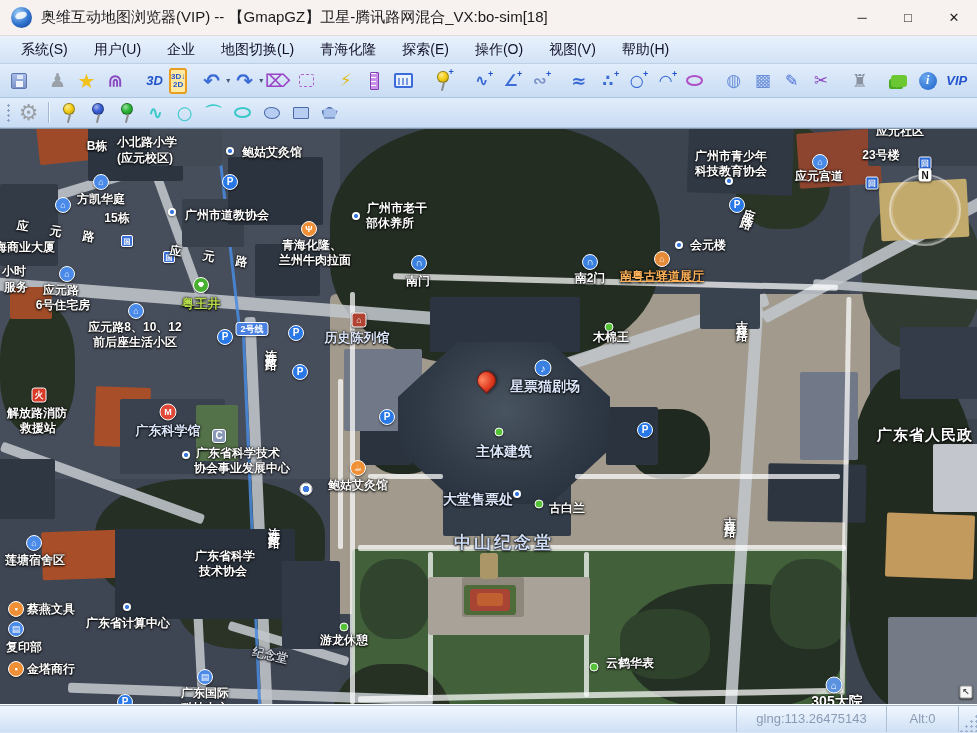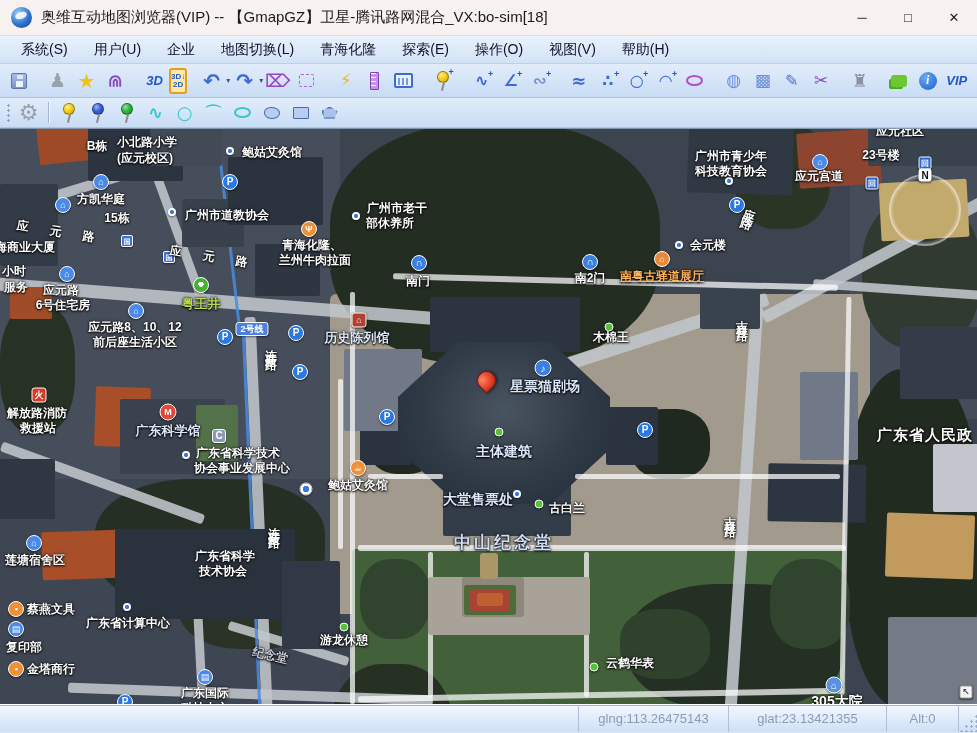--- a/index.html
+++ b/index.html
@@ -504,19 +504,18 @@
       <div class="mlabel lbl-vert" style="left: 273px; top: 388px; transform: translateX(-50%);">连新路</div>
       <div class="mlabel lbl-vert" style="left: 741px; top: 181px; transform: translateX(-50%);">吉祥路</div>
       <div class="mlabel lbl-vert" style="left: 729px; top: 377px; transform: translateX(-50%);">吉祥路</div>
       <div class="mlabel lbl-vert" style="left: 751px; top: 70px; transform: translateX(-50%) rotate(18deg);">应元路</div>
       <div class="mappin" style="left: 477px; top: 242px;"></div>
     </div>
 
   <div id="statusbar">
     <div id="sp-left" class="spanel"></div>
     <div class="spanel" style="width:150px">glng:113.26475143</div>
-    <div class="spanel" style="width:158px">glat:23.13421355</div>
     <div class="spanel" style="width:72px">Alt:0</div>
     <div class="spanel" style="width:18px;border-right:none;align-items:flex-end;justify-content:flex-end">
       <span class="grip"></span>
     </div>
   </div>
 </div>
 
 </body></html>

